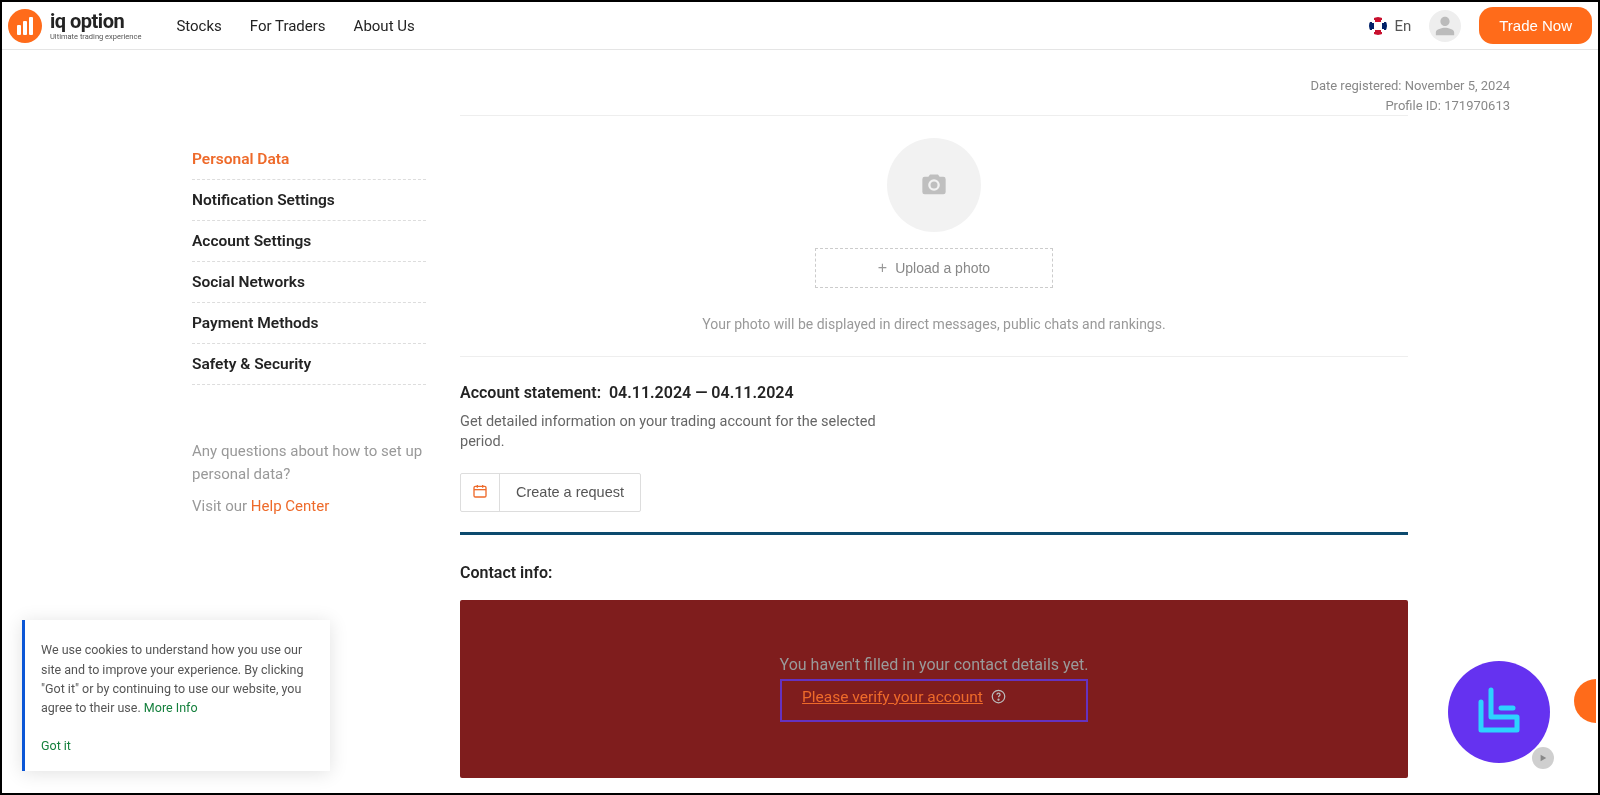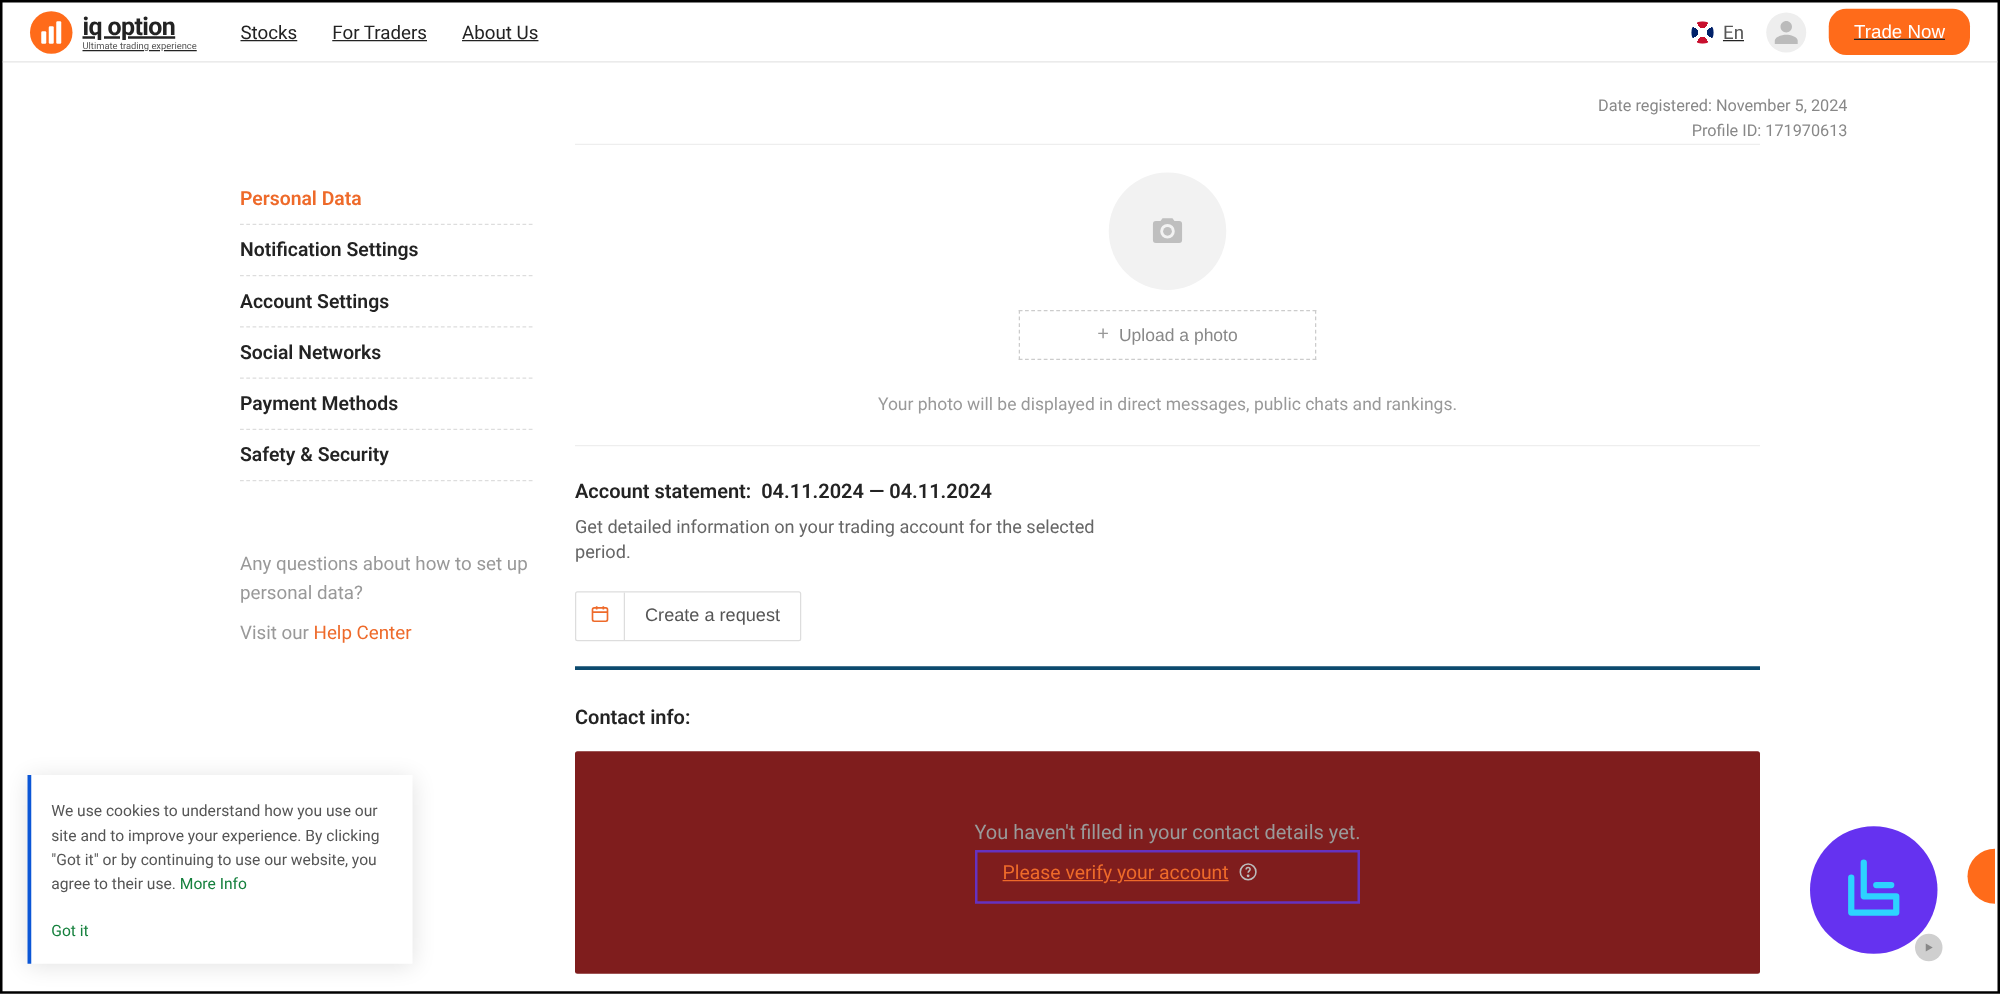--- a/index.html
+++ b/index.html
@@ -15,23 +15,22 @@
       height: 795px;
       overflow: hidden;
       position: relative;
       border: 2px solid #000;
     }
     .header {
       height: 48px;
       border-bottom: 1px solid #e5e5e5;
       display: flex;
       align-items: center;
-      padding: 0 22px;
+      padding: 0 6px;
       justify-content: space-between;
-      text-decoration: underline;
     }
     .header-left {
       display: flex;
       align-items: center;
       gap: 35px;
     }
     .logo {
       display: flex;
       align-items: center;
       gap: 8px;
@@ -117,21 +116,21 @@
       background: #ff6b1a;
       color: #fff;
       border: none;
       padding: 10px 20px;
       font-size: 15px;
       cursor: pointer;
       border-radius: 14px;
     }
     .meta-row {
       text-align: right;
-      padding: 26px 120px 0 0;
+      padding: 26px 88px 0 0;
       font-size: 13px;
       color: #888;
       line-height: 1.5;
     }
     .content {
       display: flex;
       padding: 0 190px;
       gap: 34px;
     }
     .sidebar {

